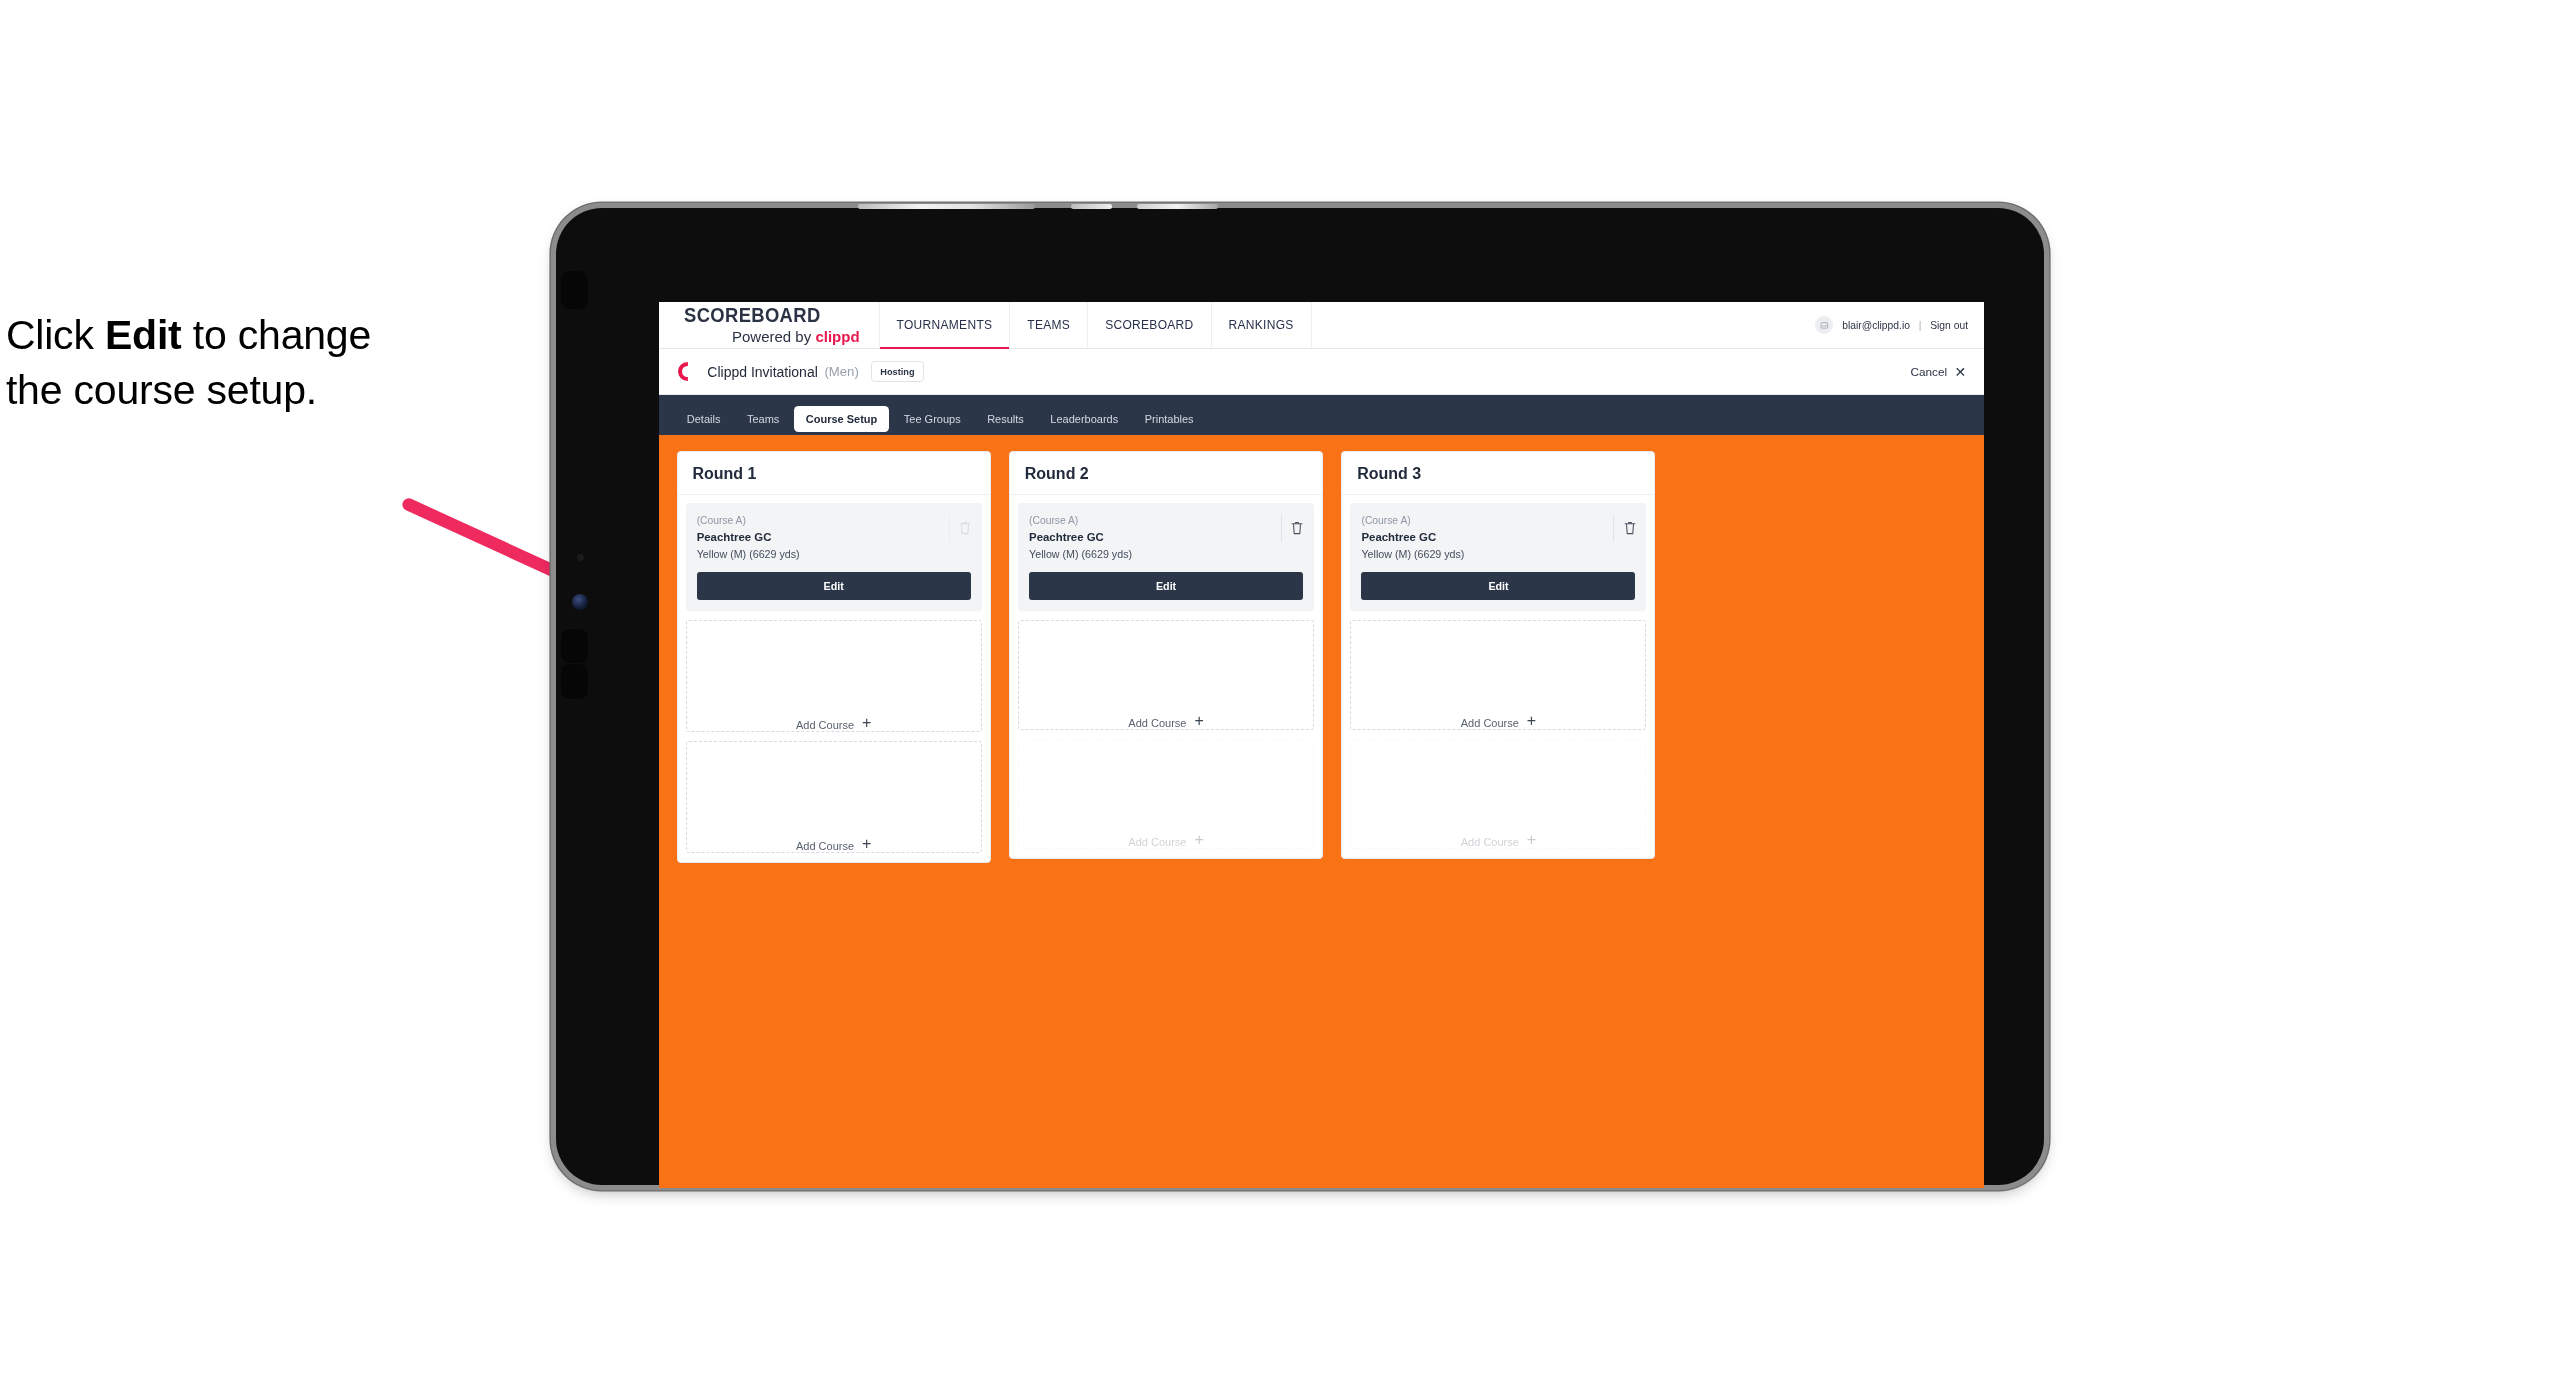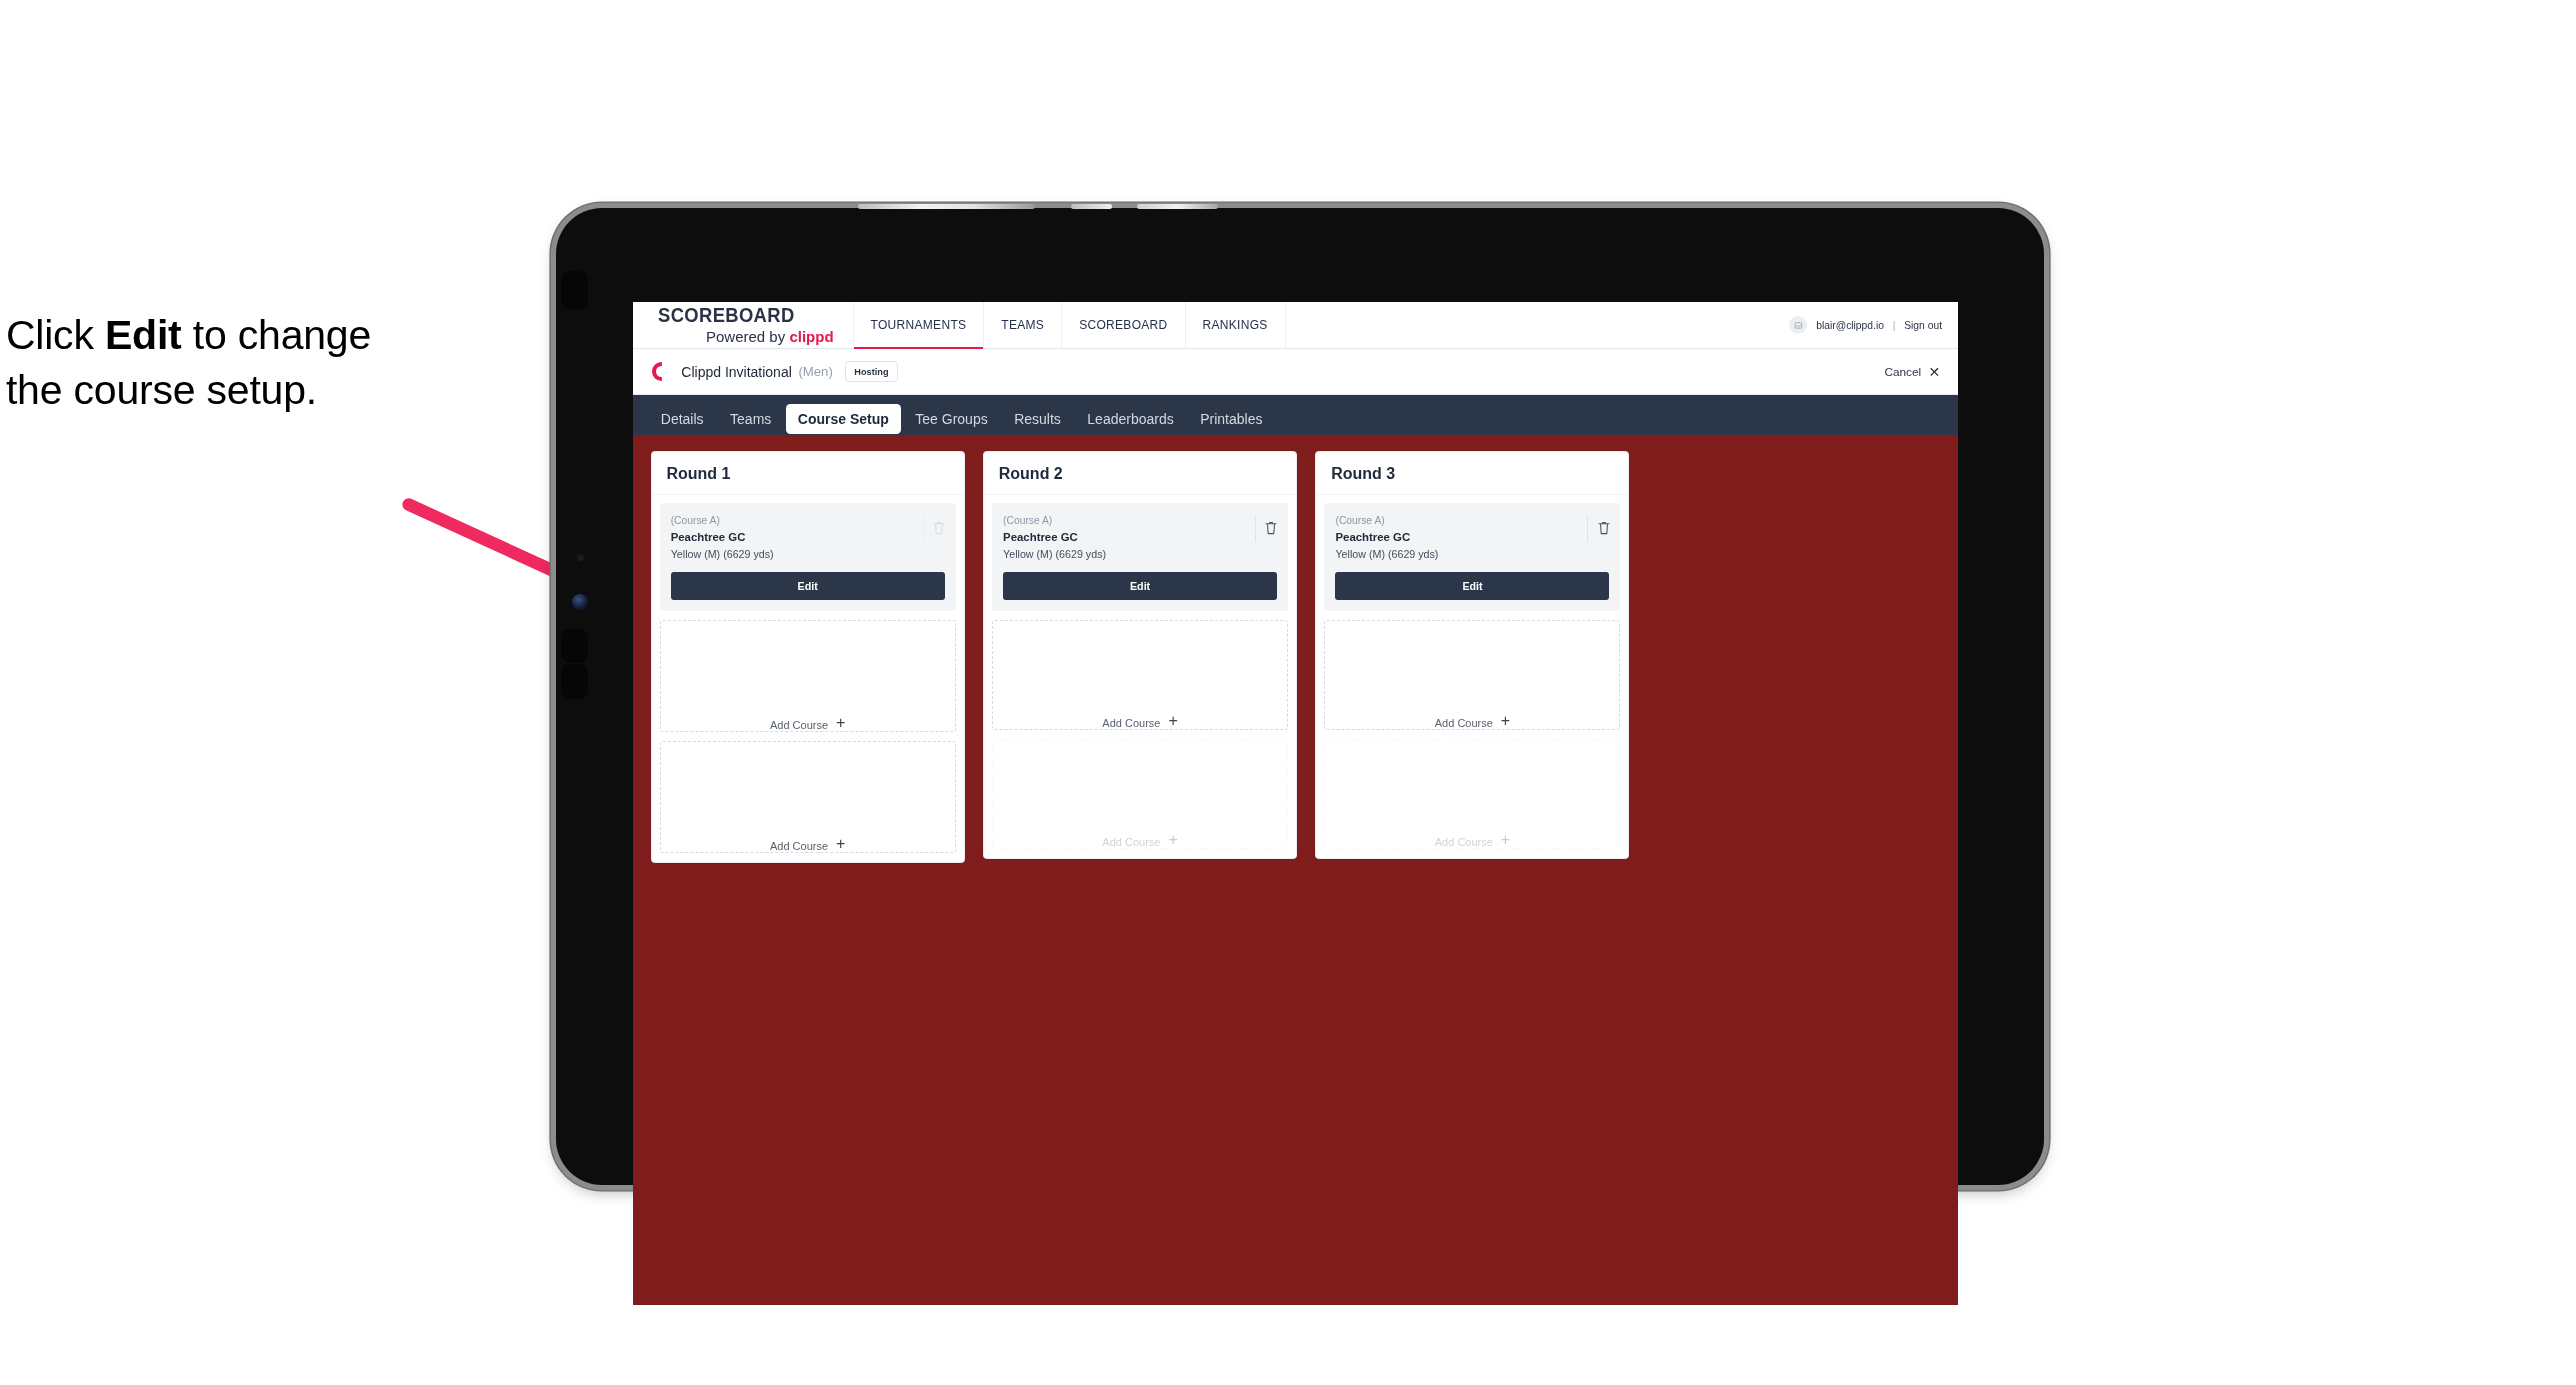--- a/index.html
+++ b/index.html
@@ -71,23 +71,23 @@
   }
   .dot-lens {
     position: absolute; left: 16px; top: 386px;
     width: 16px; height: 16px; border-radius: 50%;
     background: radial-gradient(circle at 40% 35%, #3b4f82 0%, #16203a 55%, #070b14 100%);
   }
 
   
   .app {
     position: absolute;
-    left: 633px; top: 302px;
-    width: 1325px; height: 1003px;
-    background: #7f1d1d;
+    left: 659px; top: 302px;
+    width: 1325px; height: 886px;
+    background: #f97316;
     overflow: hidden;
   }
 
   
   .topnav {
     height: 47px; background: #ffffff;
     display: flex; align-items: stretch;
     border-bottom: 0.7px solid #e3e6ea;
     position: relative;
   }
@@ -157,21 +157,21 @@
     font-size: 11.8px; color: #2b3446; cursor: pointer;
   }
   .cancel .x { font-size: 14px; line-height: 1; }
 
   
   .tabbar {
     height: 40px; background: #2b3648;
     display: flex; align-items: center; padding: 0 16px; gap: 2.9px;
   }
   .tab {
-    font-size: 14px; color: #d3d9e2; padding: 6.6px 11.8px;
+    font-size: 11px; color: #d3d9e2; padding: 6.6px 11.8px;
     border-radius: 4.4px; cursor: pointer; white-space: nowrap; margin-top: 8px;
   }
   .tab.active { background: #ffffff; color: #222b3c; font-weight: 700; }
 
   
   .board { padding: 16px 17.7px; display: flex; gap: 18.4px; align-items: flex-start; }
   .round-col {
     width: 314px; background: #ffffff;
     border: 0.7px solid #eaedf1; border-radius: 3.7px;
     box-shadow: 0 0.7px 1.5px rgba(16,24,40,0.045);

